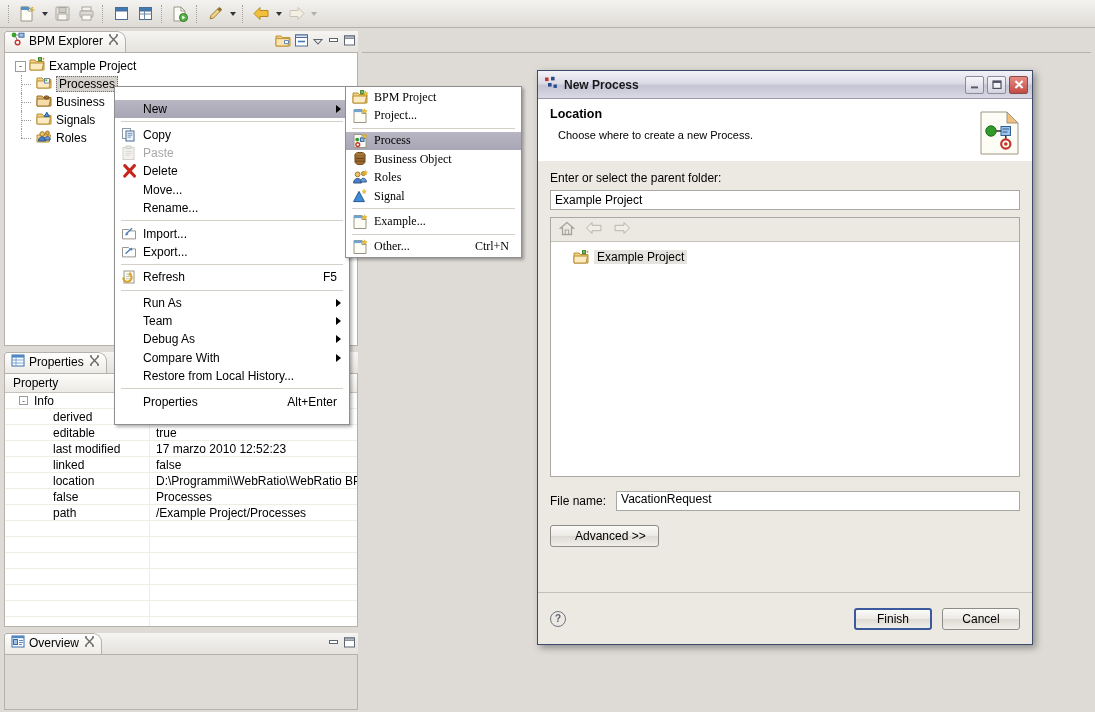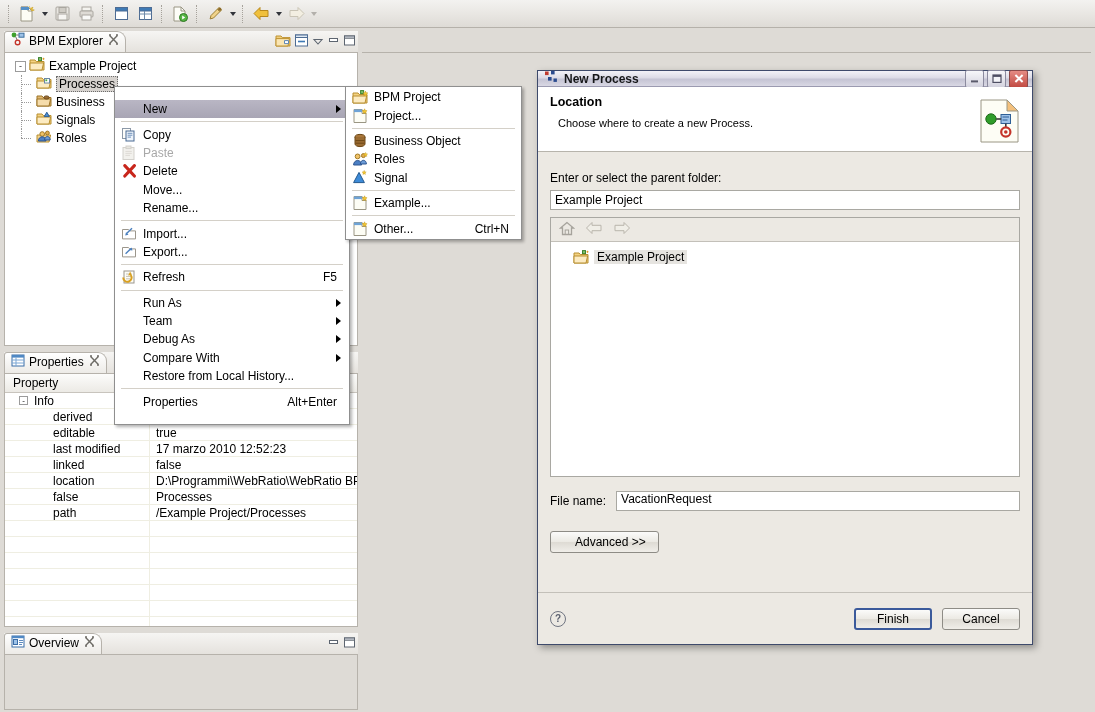--- a/index.html
+++ b/index.html
@@ -141,33 +141,33 @@
       border-left:5px solid #000; }
   .mi.hl { background: linear-gradient(to bottom,#b9b6c4,#a8a5b4); }
   .mi.dis .mi-label { color:#a8a8a8; }
   .msep { height:1px; background:#d4d0c8; margin: 3px 6px 3px 6px; }
 
   
   #sub-menu {
     position:absolute; left:345px; top:86px; width:177px;
     background:#ffffff; border:1px solid #8f8f8f;
     box-shadow: 2px 2px 3px rgba(0,0,0,.30);
-    padding: 1px 0; z-index: 60;
+    padding: 1px 0; z-index: 60; font-family: Liberation Serif, serif;
   }
 
   
   #dialog {
     position:absolute; left:537px; top:70px; width:496px; height:575px;
     background:#ece9e3;
     border:1px solid #3e4a6b;
     box-shadow: 3px 3px 7px rgba(0,0,0,.35);
     z-index: 80;
   }
   #dlg-title {
-    height:16px; display:flex; align-items:center; padding-left:6px;
+    height:28px; display:flex; align-items:center; padding-left:6px;
     background: linear-gradient(to bottom, #f3f2f7 0%, #dcdbe6 45%, #c5c4d4 55%, #d9d8e4 100%);
     border-bottom:1px solid #9b9ab0;
   }
   #dlg-title .t { font-size:12px; font-weight:bold; margin-left:6px; color:#17181a; }
   .wbtn { width:19px; height:18px; border:1px solid #8b8a9e; border-radius:2px;
      display:flex; align-items:center; justify-content:center; margin-left:3px;
      background: linear-gradient(to bottom,#f7f7fa,#d3d2de); }
   .wbtn.close { border-color:#8c4848;
      background: linear-gradient(to bottom,#e58b84,#c24b43); }
   #dlg-head {
@@ -199,21 +199,21 @@
   .file-row .fi { flex:1; height:20px; background:#fff; border:1px solid #a9a8a2;
     padding:0 4px; display:flex; align-items:flex-start; font-size:12px; }
   .btn {
     height:22px; min-width:74px; padding:0 12px;
     display:inline-flex; align-items:center; justify-content:center;
     font-size:12px;
     background: linear-gradient(to bottom,#fbfbfa 0%, #eceae4 48%, #dedbd4 52%, #f0eee9 100%);
     border:1px solid #8e8c86; border-radius:3px; cursor:default;
   }
   .btn.default { border:2px solid #3b5a9b; }
-  #adv-btn { margin-top:20px;padding-left:24px; }
+  #adv-btn { margin-top:14px;padding-left:24px; }
   #dlg-footer {
     position:absolute; left:0; right:0; bottom:0; height:52px;
     background:#ece9e3; border-top:1px solid #c3c0b9;
     display:flex; align-items:center; padding: 0 12px;
   }
   #dlg-footer .spacer { flex:1; }
   .help-icon { width:16px;height:16px;border:1.5px solid #6f7481; border-radius:50%;
     display:flex;align-items:center;justify-content:center;font-size:10px;
     color:#5b6170; font-weight:bold; }
 </style>
@@ -698,20 +698,33 @@
           <svg width="17" height="16" viewBox="0 0 17 16">
             <path d="M2 1.5h8l4 4v9H2z" fill="#fdfdf5" stroke="#9a9684"></path>
             <path d="M10 1.5v4h4" fill="none" stroke="#9a9684"></path>
             <rect x="2" y="1.5" width="8" height="2.6" fill="#6fa3d6"></rect>
             <path d="M12.6 0.8l.7 1.7 1.8.2-1.4 1.2.5 1.8-1.6-1-1.6 1 .5-1.8-1.4-1.2 1.8-.2z" fill="#f3c833" stroke="#c2961a" stroke-width=".5"></path>
           </svg>
         </span>
         <span class="mi-label">Project...</span>
       </div>
       <div class="msep"></div>
+      <div class="mi hl">
+        <span class="mi-icon">
+          <svg width="17" height="16" viewBox="0 0 17 16">
+            <path d="M2 1.5h8l4 4v9H2z" fill="#fdfdf8" stroke="#9a9684"></path>
+            <path d="M10 1.5v4h4" fill="none" stroke="#9a9684"></path>
+            <circle cx="5.2" cy="6.6" r="1.9" fill="#2f9c2a"></circle>
+            <rect x="8.4" y="5" width="3.6" height="3.4" fill="#9dc2e8" stroke="#2e5f96"></rect>
+            <circle cx="5.8" cy="11.6" r="1.9" fill="none" stroke="#c4342a" stroke-width="1.4"></circle>
+            <path d="M12.8 0.8l.6 1.6 1.7.2-1.3 1.1.4 1.7-1.4-.9-1.5.9.4-1.7-1.3-1.1 1.7-.2z" fill="#f3c833" stroke="#c2961a" stroke-width=".5"></path>
+          </svg>
+        </span>
+        <span class="mi-label">Process</span>
+      </div>
       <div class="mi">
         <span class="mi-icon">
           <svg width="16" height="16" viewBox="0 0 16 16">
             <ellipse cx="8" cy="4" rx="5" ry="2.6" fill="#a9763a" stroke="#6d4817"></ellipse>
             <path d="M3 4v7c0 1.4 2.2 2.6 5 2.6s5-1.2 5-2.6V4" fill="#9a6b32" stroke="#6d4817"></path>
             <path d="M3.6 7.6h8.8M3.6 10.2h8.8" stroke="#6d4817"></path>
           </svg>
         </span>
         <span class="mi-label">Business Object</span>
       </div>

